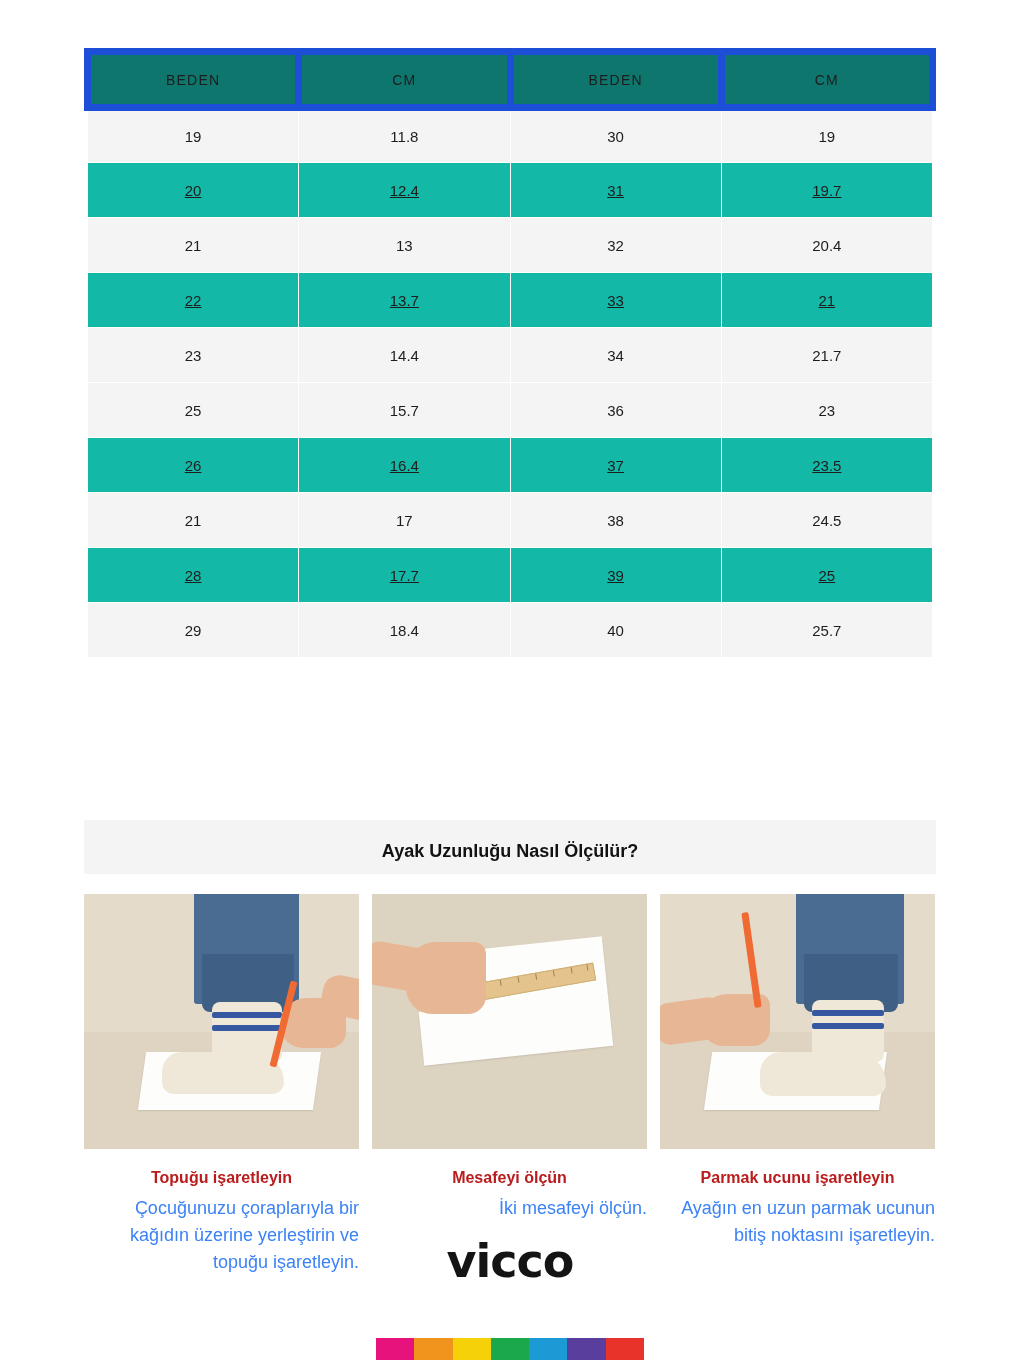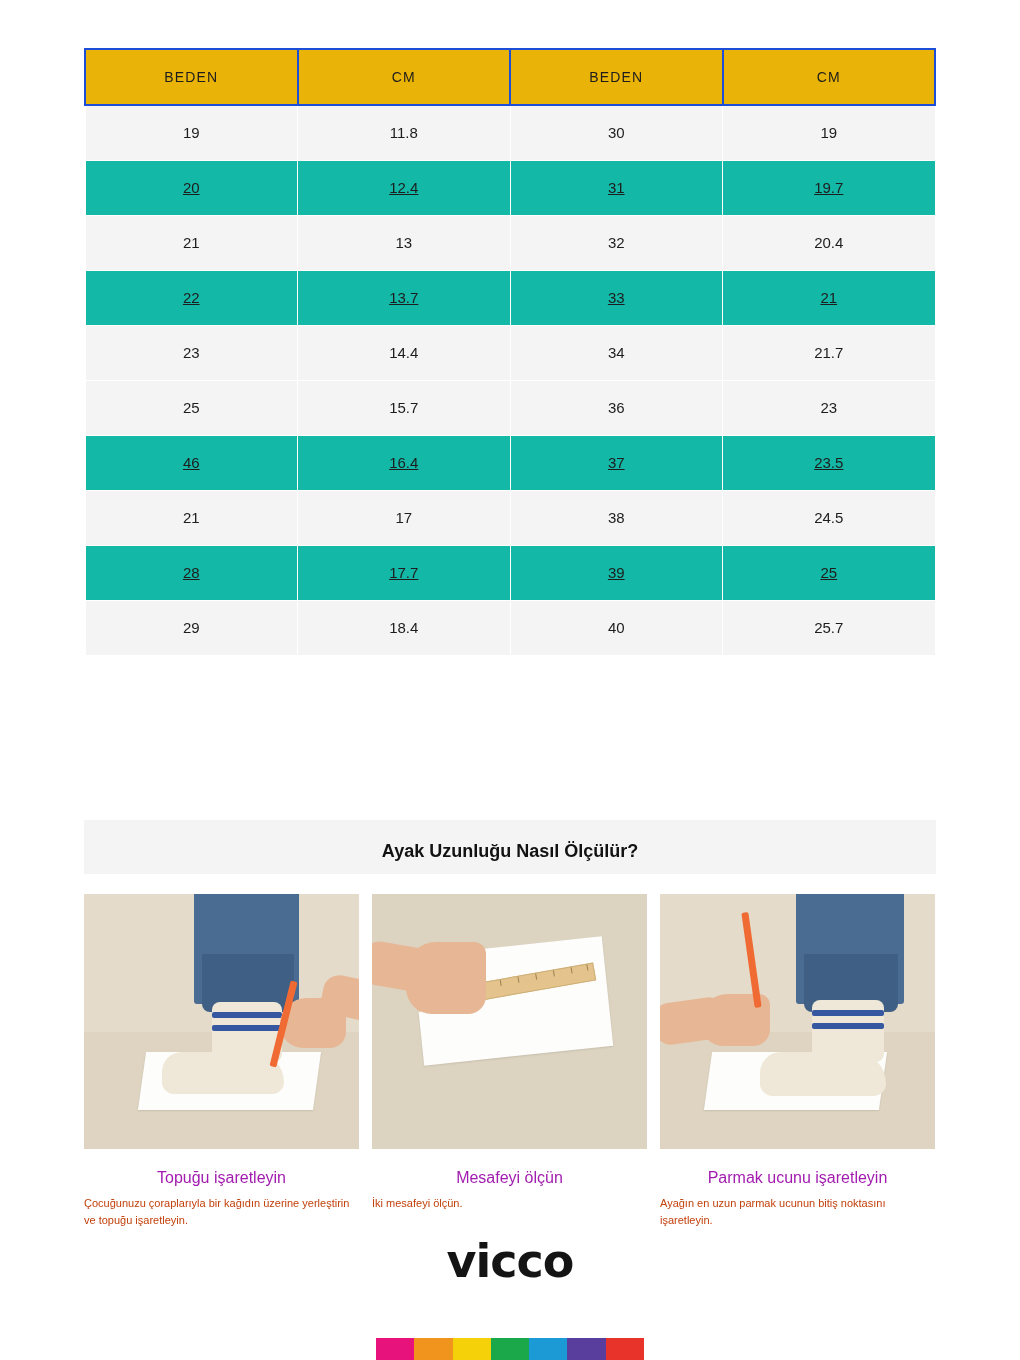--- a/index.html
+++ b/index.html
@@ -37,27 +37,27 @@
     font-weight: bold;
     letter-spacing: 0.2px;
     color: #121212;
   }
   table.size-table {
     border-collapse: collapse;
     width: 852px;
     table-layout: fixed;
   }
   table.size-table th {
-    background: #eab308;
+    background: #0f766e;
     height: 56px;
     font-size: 14px;
     font-weight: normal;
     letter-spacing: 1.2px;
     color: #1d1d1d;
-    border: 2px solid #1d4ed8;
+    border: 7px solid #1d4ed8;
   }
   table.size-table td {
     height: 55px;
     text-align: center;
     font-size: 15px;
     color: #1d1d1d;
     background: #f4f4f4;
     border: 1px solid #ffffff;
   }
   table.size-table tr.alt td { background: #14b8a6; text-decoration: underline; }
@@ -91,30 +91,30 @@
   .photo {
     width: 275px;
     height: 255px;
     position: relative;
     overflow: hidden;
     background: #e8e0d2;
   }
   .step-heading {
     text-align: center;
     font-size: 16px;
-    font-weight: normal;
+    font-weight: bold;
     margin-top: 20px;
-    color: #a21caf;
+    color: #b91c1c;
   }
   .step-desc {
-    text-align: left;
-    font-size: 11px;
+    text-align: right;
+    font-size: 18px;
     line-height: 1.5;
     margin-top: 8px;
-    color: #c2410c;
+    color: #3b82f6;
   }
 
   
   .bg-wall { position:absolute; inset:0; background:#e4dbca; }
   .bg-floor { position:absolute; left:0; right:0; bottom:0; height:46%; background:#ded4c1; }
   .paper {
     position:absolute; background:#fdfdfb;
     box-shadow: 0 1px 2px rgba(0,0,0,0.10);
   }
   .jeans {
@@ -202,21 +202,21 @@
             <td>34</td>
             <td>21.7</td>
           </tr>
           <tr>
             <td>25</td>
             <td>15.7</td>
             <td>36</td>
             <td>23</td>
           </tr>
           <tr class="alt">
-            <td>46</td>
+            <td>26</td>
             <td>16.4</td>
             <td>37</td>
             <td>23.5</td>
           </tr>
           <tr>
             <td>21</td>
             <td>17</td>
             <td>38</td>
             <td>24.5</td>
           </tr>

